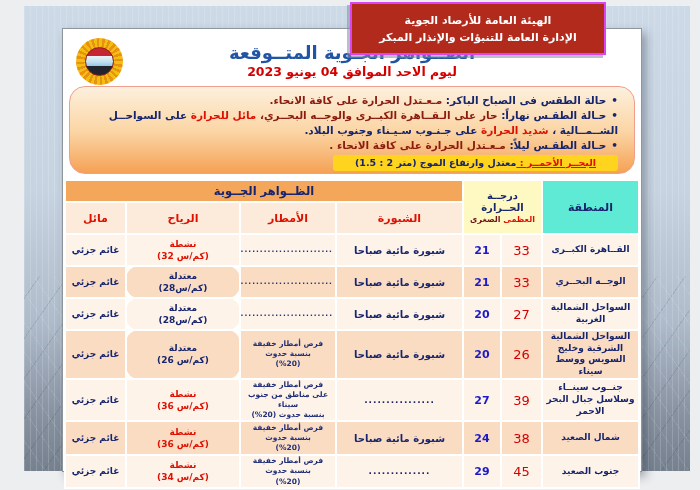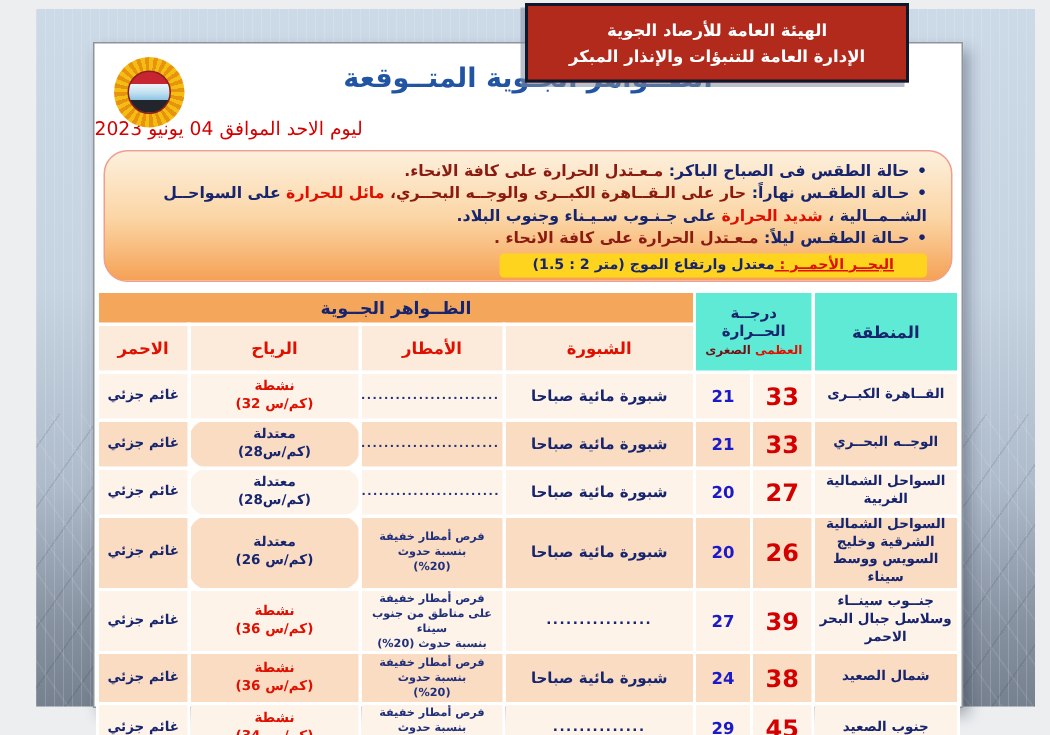--- a/index.html
+++ b/index.html
@@ -25,37 +25,37 @@
   
   .page{
     position:absolute;left:62px;top:28px;width:578px;height:442px;
     background:#ffffff;border:1px solid #8f959c;box-sizing:content-box;
     box-shadow:4px 5px 9px rgba(25,35,55,.35);
     direction:rtl;
   }
   
   .org-box{
     position:absolute;left:350px;top:2px;width:256px;height:53px;z-index:6;
-    background:#b22a1c;border:2px solid #0f172a;box-sizing:border-box;
+    background:#b22a1c;border:2px solid #d946ef;box-sizing:border-box;
     color:#ffffff;font-weight:bold;font-size:11px;text-align:center;
     display:flex;flex-direction:column;justify-content:center;gap:4px;
     direction:rtl;box-shadow:-3px 3px 0 rgba(130,140,160,.55);
   }
   
   .logo{
     position:absolute;left:13px;top:9px;width:47px;height:47px;border-radius:50%;
     background:repeating-conic-gradient(#f3bd13 0deg 7.5deg,#e8930e 7.5deg 15deg);
     display:flex;align-items:center;justify-content:center;
   }
   .logo-core{
     width:29px;height:29px;border-radius:50%;box-sizing:border-box;border:1px solid #8c1d1d;
     background:linear-gradient(180deg,#c62531 0%,#c62531 30%,#eef3f6 30%,#bfe0f0 52%,#8fc6e4 68%,#22262c 68%,#22262c 100%);
   }
   .page-title{margin-top:13px;text-align:center;font-size:18px;font-weight:bold;color:#2155a3;}
-  .page-date{margin-top:15px;text-align:left;font-size:12.5px;font-weight:normal;color:#d40000;}
+  .page-date{margin-top:1px;text-align:center;font-size:12.5px;font-weight:bold;color:#d40000;}
   
   .summary{
     margin:7px 6px 0;height:88px;box-sizing:border-box;
     border-radius:16px;border:1px solid #ef9f8d;
     background:linear-gradient(180deg,#fdf0dd 0%,#fbd5a4 52%,#f5a155 100%);
     padding:6px 12px 4px 10px;font-size:10.5px;font-weight:bold;line-height:1.42;
   }
   .summary ul{margin:0;padding:0;list-style:none;}
   .summary li{padding-right:4px;}
   .dot{color:#17256e;margin-left:5px;}
@@ -65,36 +65,36 @@
   .sea-row{display:flex;align-items:center;justify-content:space-between;margin-top:2px;padding:0 4px 0 22px;font-size:9.5px;}
   .sq{display:inline-block;width:7px;height:7px;border:1.5px solid #17256e;background:#fff;margin-left:5px;}
   .sea-label{color:#e01000;text-decoration:underline;}
   .sea-text{color:#17256e;}
   .redsea-box{background:#ffd41e;border-radius:3px;padding:1px 22px 2px;white-space:nowrap;}
   
   .wx-table{width:574px;margin:5px 1px 0;border-collapse:collapse;table-layout:fixed;direction:rtl;text-align:center;}
   .wx-table th,.wx-table td{border:2px solid #ffffff;padding:0 2px;overflow:hidden;text-align:center;}
   .grp{height:20px;background:#f4a65a;color:#17256e;font-size:11.5px;font-weight:bold;}
   .region-h{background:#5eead4;color:#17256e;font-size:11px;font-weight:bold;}
-  .temp-h{background:#5eead4;color:#17256e;font-size:10px;font-weight:bold;line-height:1.2;}
+  .temp-h{background:#fef9c3;color:#17256e;font-size:10px;font-weight:bold;line-height:1.2;}
   .temp-sub{font-size:8px;margin-top:1px;}
   .temp-sub .mx{color:#e01000;}
   .temp-sub .mn{color:#6e1414;}
   tr.sub th{height:30px;background:#fcebda;color:#e01000;font-size:11px;font-weight:bold;}
   tbody tr:nth-child(odd) td{background:#fdf3e9;}
   tbody tr:nth-child(even) td{background:#fadcc3;}
   tbody tr:nth-child(1){height:32px;}
   tbody tr:nth-child(2){height:32px;}
   tbody tr:nth-child(3){height:32px;}
   tbody tr:nth-child(4){height:36px;}
   tbody tr:nth-child(5){height:40px;}
   tbody tr:nth-child(6){height:34px;}
   tbody tr:nth-child(7){height:28px;}
   td.cell-region{color:#17256e;font-size:9px;font-weight:bold;line-height:1.3;}
-  td.cell-tmax{color:#d40000;font-size:16px;font-weight:bold;}
+  td.cell-tmax{color:#d40000;font-size:13px;font-weight:normal;}
   td.cell-tmin{color:#1a1ac8;font-size:11px;font-weight:bold;}
   td.cell-fog{color:#17256e;font-size:10px;font-weight:bold;}
   td.dots{font-size:9px;letter-spacing:1px;}
   td.cell-rain{color:#20307a;font-size:7.5px;font-weight:bold;line-height:1.35;}
   td.cell-wind{font-size:9px;font-weight:bold;line-height:1.35;}
   .w-red{color:#e01000;}
   .w-navy{color:#17256e;border-radius:13px;}
   td.cell-clouds{color:#17256e;font-size:9px;font-weight:bold;}
 </style>
 </head>
@@ -148,21 +148,21 @@
             <span class="mx">العظمى</span>
             <span class="mn">الصغرى</span>
           </div>
         </th>
         <th colspan="4" class="grp">الظــواهر الجــوية</th>
       </tr>
       <tr class="sub">
         <th>الشبورة</th>
         <th>الأمطار</th>
         <th>الرياح</th>
-        <th>الاحمر</th>
+        <th>مائل</th>
       </tr>
     </thead>
     <tbody id="table-body">
         <tr>
           <td class="cell-region">القــاهرة الكبــرى</td>
           <td class="cell-tmax">33</td>
           <td class="cell-tmin">21</td>
           <td class="cell-fog">شبورة مائية صباحا</td>
           <td class="cell-rain dots">
             <div>........................</div>

